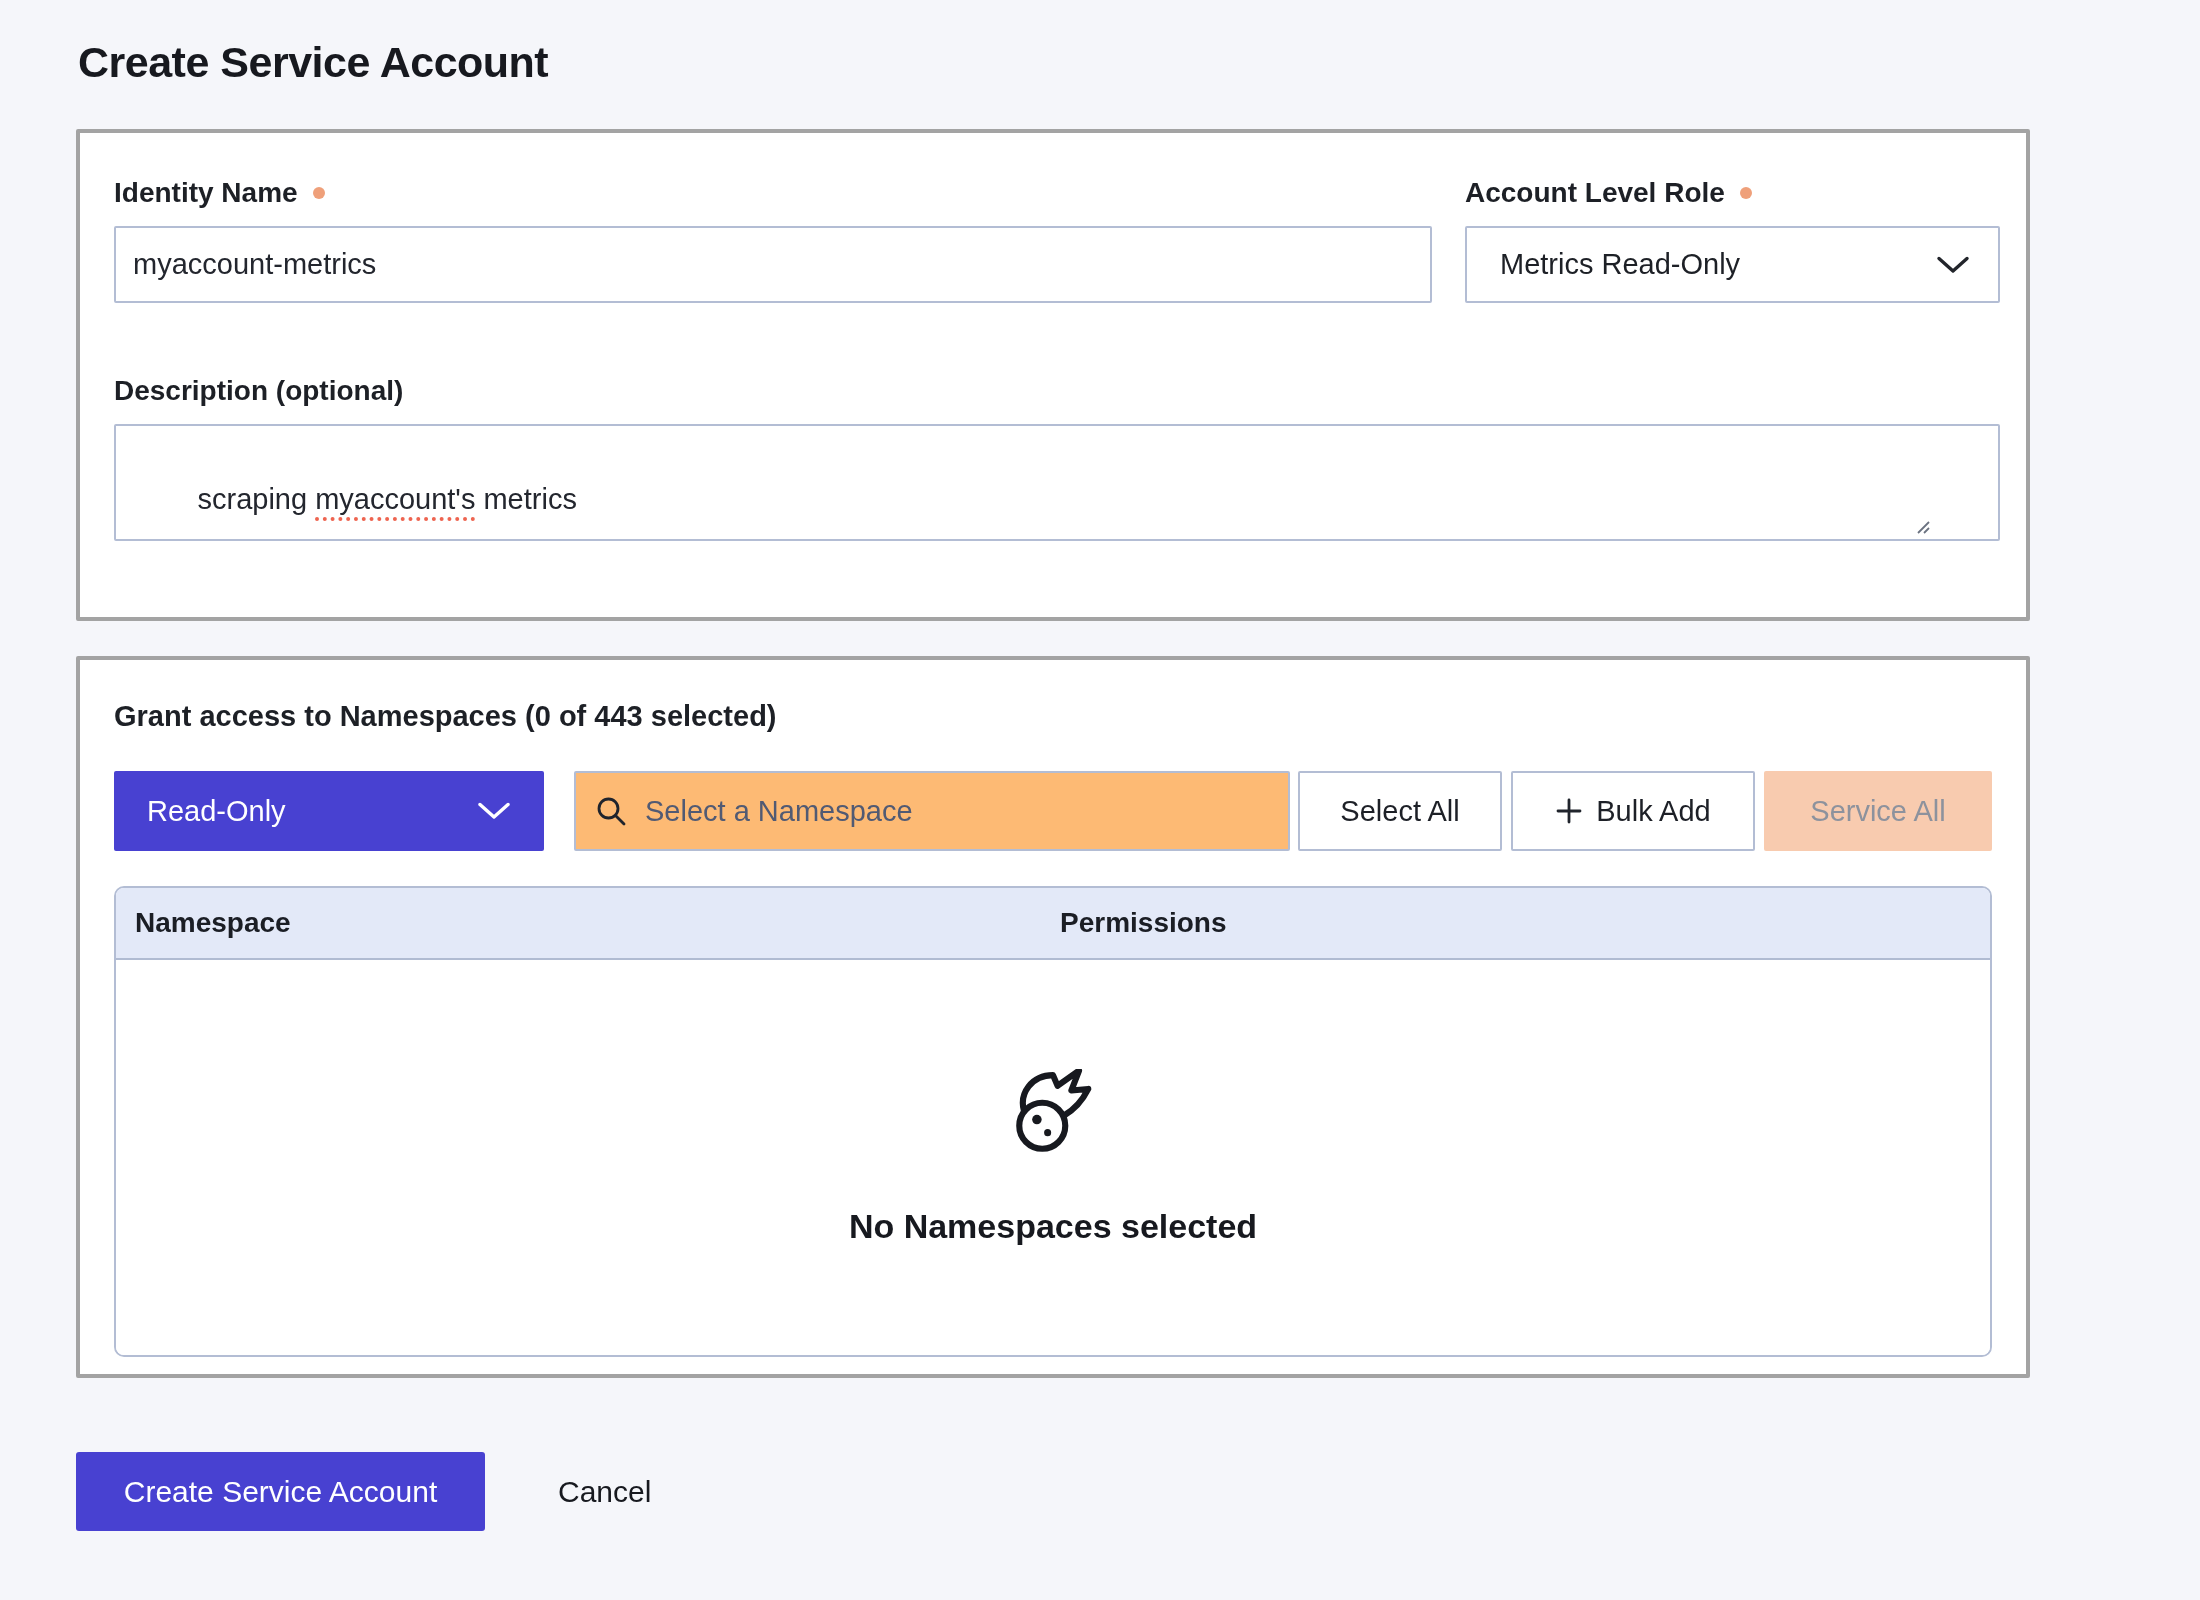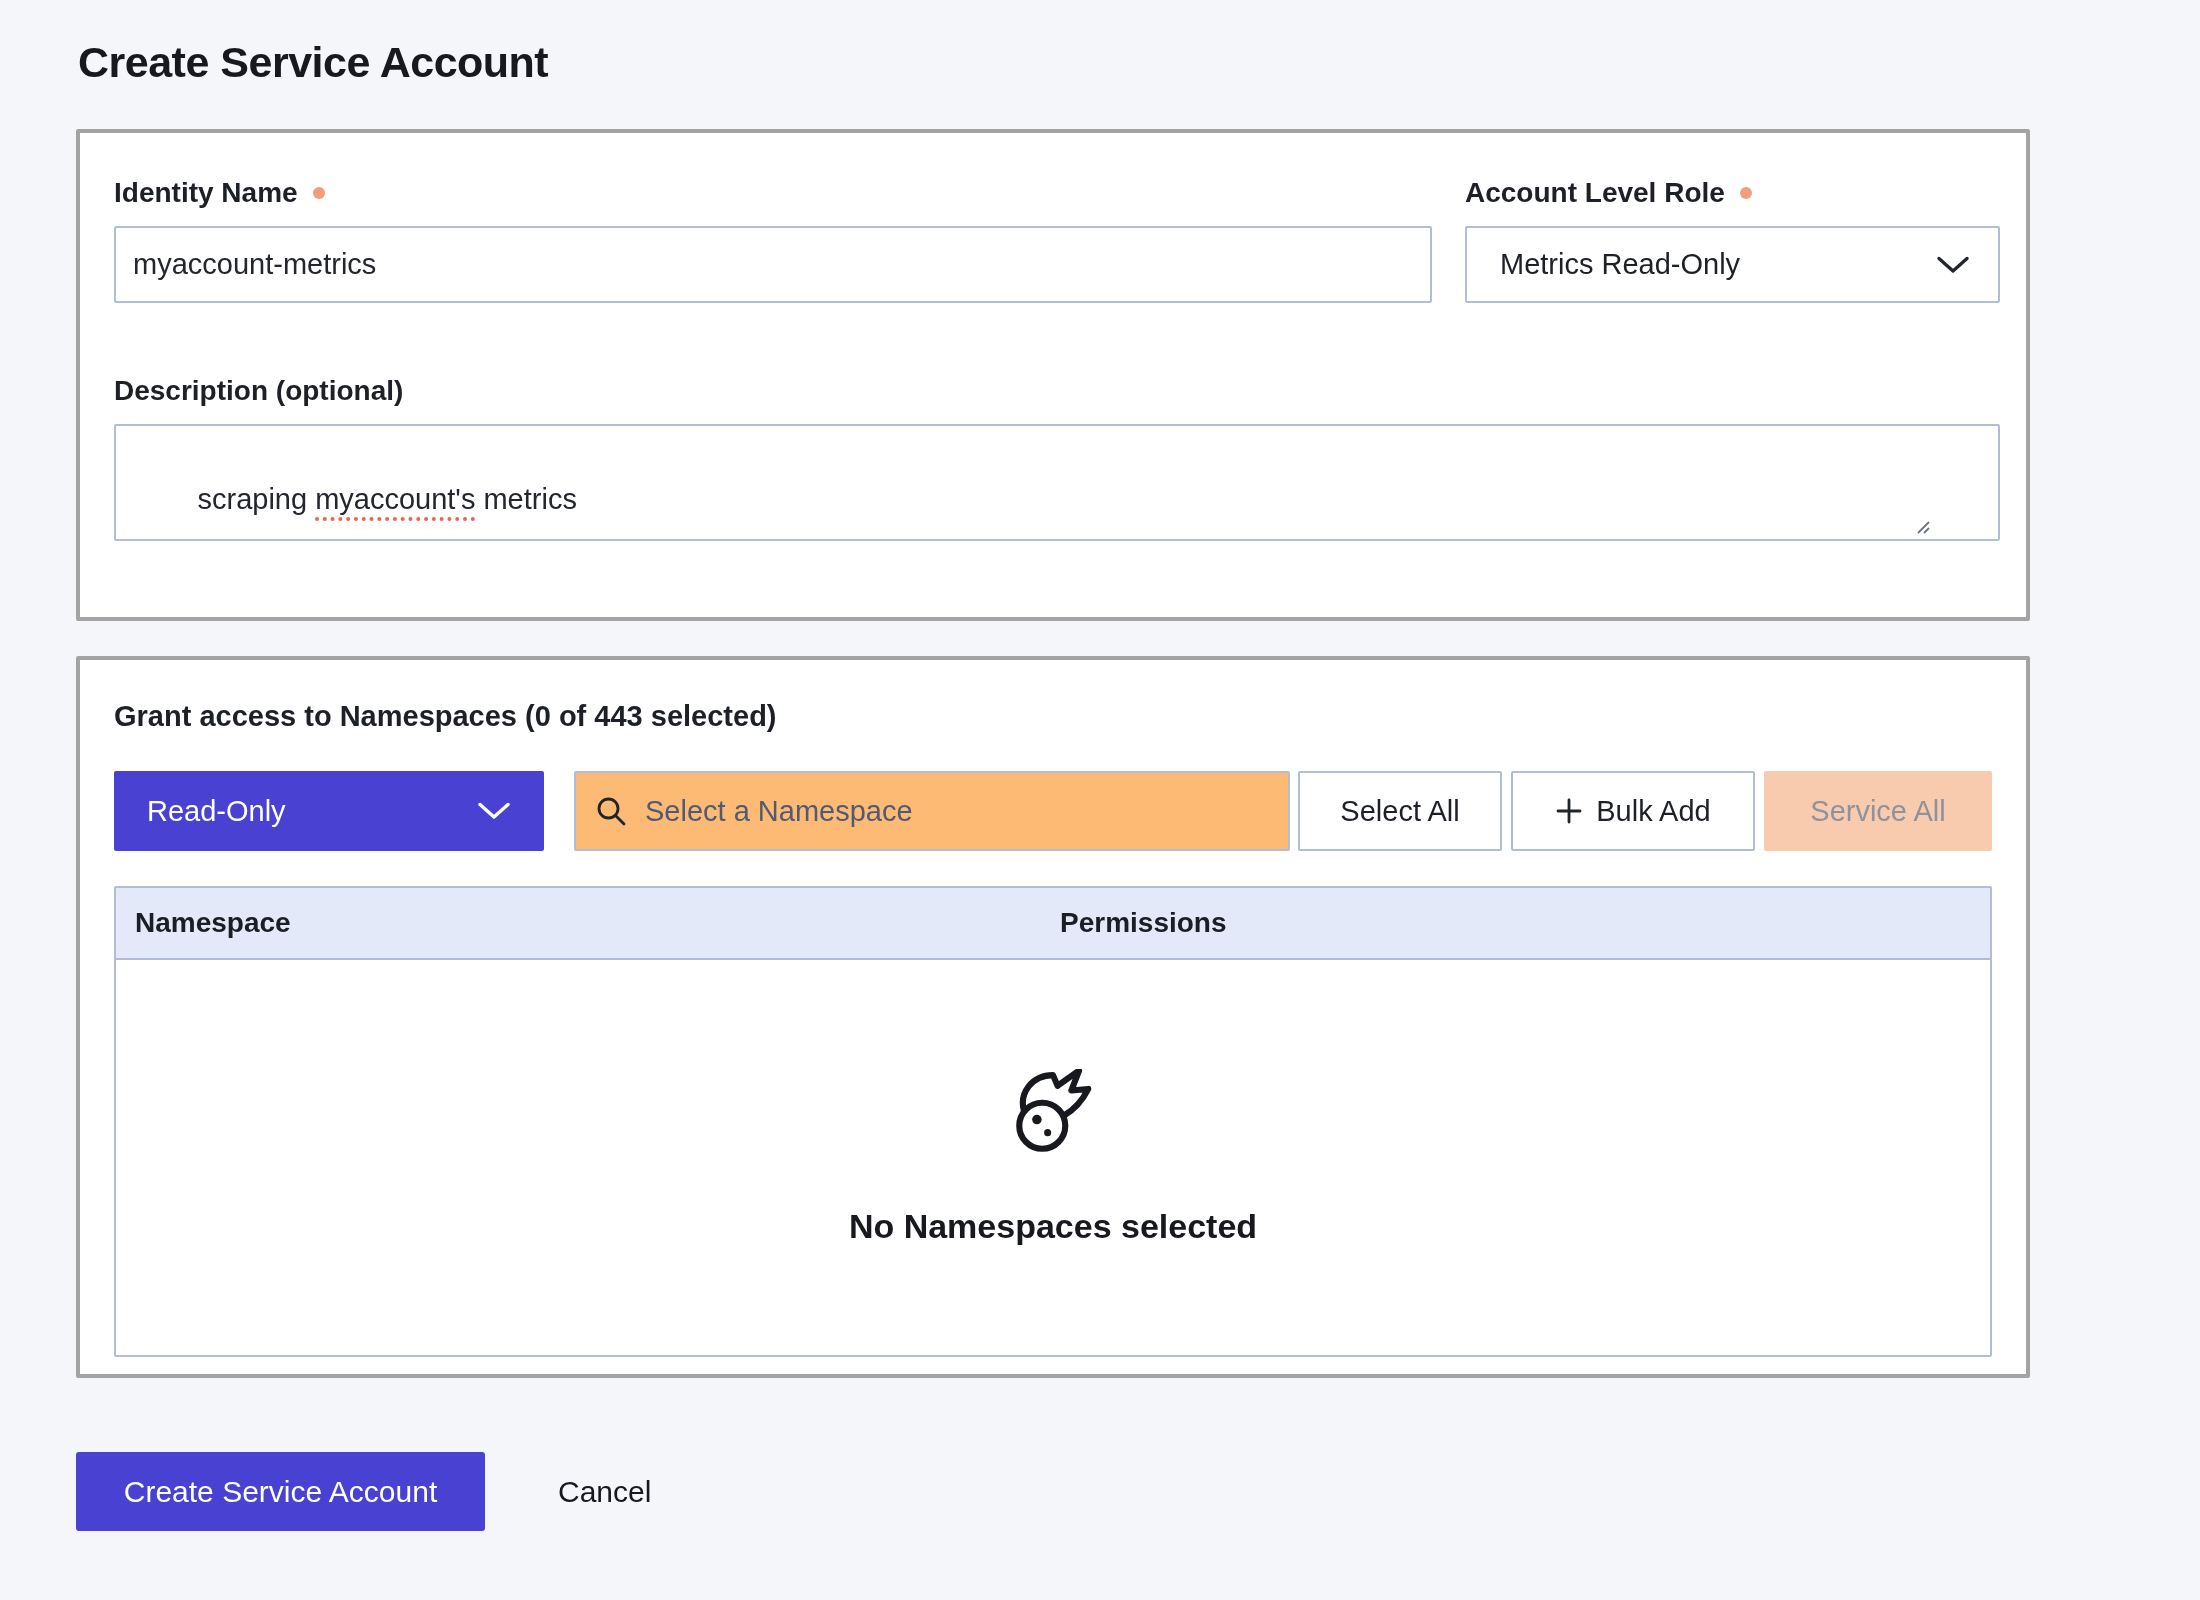--- a/index.html
+++ b/index.html
@@ -78,21 +78,21 @@
   }
   .btn-select-all{width:204px;}
   .btn-bulk-add{width:244px;margin-left:9px;}
   .btn-remove-all{
     width:228px;margin-left:9px;border:none;border-radius:2px;
     background:#f8cbaf;color:#8d929d;font-size:29px;
     font-family:"Liberation Sans", sans-serif;
     display:flex;align-items:center;justify-content:center;cursor:default;
   }
 
-  .ns-table{margin-top:35px;border:2px solid #b3bdd4;border-radius:2px;overflow:hidden;}
+  .ns-table{margin-top:35px;border:2px solid #b3bdd4;border-radius:10px;overflow:hidden;}
   .ns-table-header{
     height:70px;background:#e3e9f8;border-bottom:2px solid #b0bbd2;
     display:flex;align-items:center;padding:0 19px;
     font-size:28px;font-weight:600;color:#1b1e25;
   }
   .ns-col-namespace{width:925px;}
   .ns-col-permissions{flex:1;}
   .ns-table-body{
     height:395px;background:#ffffff;
     display:flex;flex-direction:column;align-items:center;justify-content:center;gap:46px;

